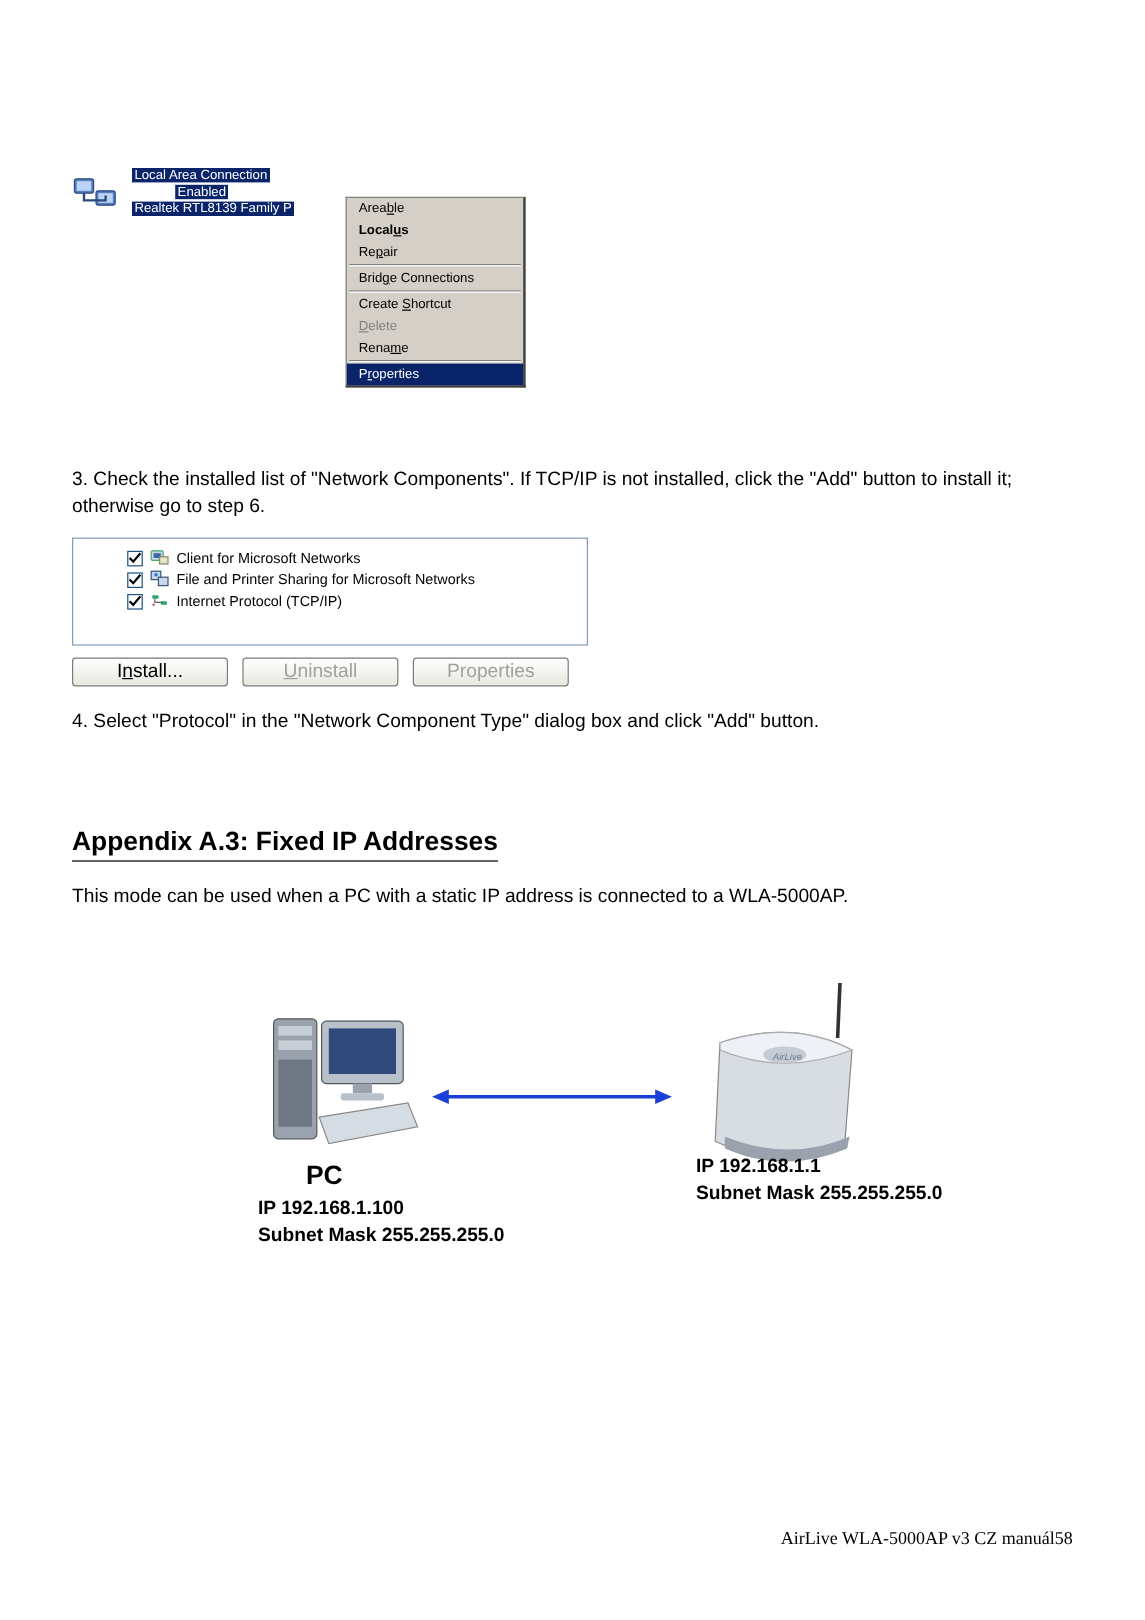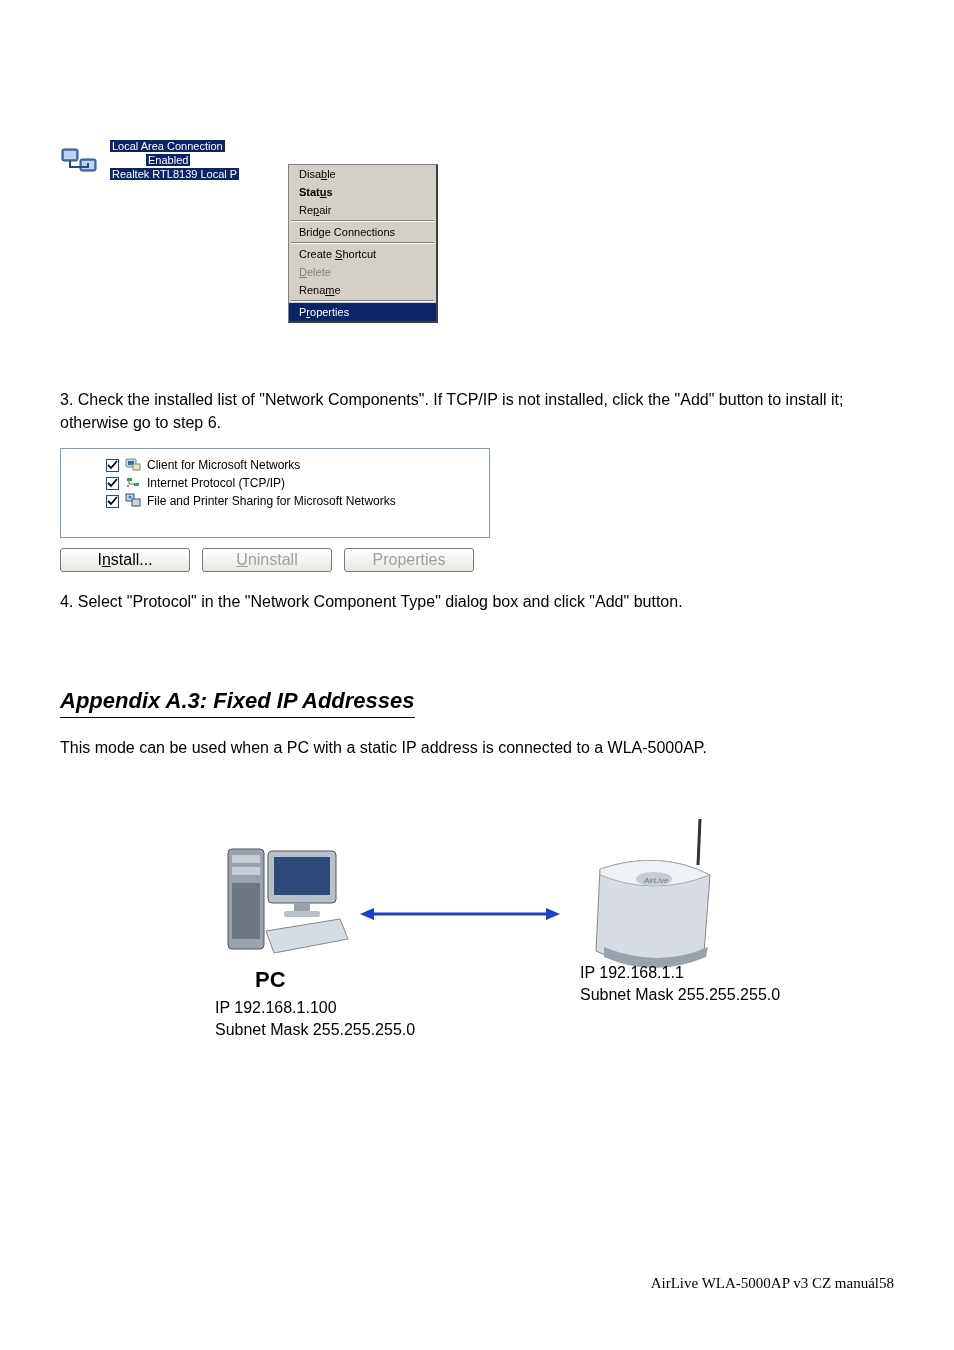--- a/index.html
+++ b/index.html
@@ -76,40 +76,39 @@
     width: 130px; height: 24px;
     border: 1px solid #7a7a7a; border-radius: 3px;
     background: linear-gradient(#fff,#e8e8e0);
     font-size: 16px; text-align:center; line-height: 22px;
   }
   .xpbtn.disabled { color: #a0a0a0; }
 
   .h2 {
     font-family: Arial, sans-serif;
     font-size: 22px;
-    font-style: italic;
     font-weight: bold;
     border-bottom: 1px solid #000;
     display: inline-block;
     padding-bottom: 3px;
     margin-top: 60px;
   }
 
   .diagram {
     position: relative;
     height: 260px;
     margin-top: 30px;
   }
   .pcimg { position:absolute; left: 160px; top: 50px; width: 130px; }
   .pclabel { position:absolute; left:195px; top:178px; font-weight:bold; font-size:22px; font-family: Arial, sans-serif; }
   .arrow { position:absolute; left: 300px; top: 115px; width: 200px; height: 20px; }
   .arrow svg { width: 100%; height: 100%; }
   .router { position:absolute; left: 520px; top: 30px; width: 150px; height: 160px; }
   .iplabel {
-    position:absolute; font-family: Arial, sans-serif; font-size: 16px;
+    position:absolute; font-family: Arial, sans-serif; font-size: 16px; font-weight: bold;
   }
   .ip-pc-ip   { left: 155px; top: 210px; }
   .ip-pc-sub  { left: 155px; top: 232px; }
   .ip-rt-ip   { left: 520px; top: 175px; }
   .ip-rt-sub  { left: 520px; top: 197px; }
 
   .footer {
     position: absolute; left: 60px; right: 60px; top: 1275px;
     display: flex; justify-content: flex-end;
     font-family: "Times New Roman", serif; font-size: 15px;
@@ -128,27 +127,27 @@
           <rect x="2" y="4" width="16" height="12" rx="2" fill="#5a7fbf" stroke="#2a4a80"></rect>
           <rect x="4" y="6" width="12" height="8" fill="#bcd4f6"></rect>
           <rect x="20" y="14" width="16" height="12" rx="2" fill="#5a7fbf" stroke="#2a4a80"></rect>
           <rect x="22" y="16" width="12" height="8" fill="#bcd4f6"></rect>
           <path d="M10 16 v6 h18 v-4" stroke="#2a4a80" stroke-width="2" fill="none"></path>
         </svg>
       </span>
       <div class="conntext">
         <div><span class="conntitle">Local Area Connection</span></div>
         <div><span class="constate">Enabled</span></div>
-        <div><span class="conadapt">Realtek RTL8139 Local P</span></div>
+        <div><span class="conadapt">Realtek RTL8139 Family P</span></div>
       </div>
     </div>
 
     <div class="ctxmenu">
-      <div class="ctxitem"><span>Disa</span><span class="und">b</span><span>le</span></div>
-      <div class="ctxitem" style="font-weight:bold"><span>Stat</span><span class="und">u</span><span>s</span></div>
+      <div class="ctxitem"><span>Area</span><span class="und">b</span><span>le</span></div>
+      <div class="ctxitem" style="font-weight:bold"><span>Local</span><span class="und">u</span><span>s</span></div>
       <div class="ctxitem"><span>Re</span><span class="und">p</span><span>air</span></div>
       <div class="ctxsep"></div>
       <div class="ctxitem"><span>Brid</span><span class="und">g</span><span>e Connections</span></div>
       <div class="ctxsep"></div>
       <div class="ctxitem"><span>Create </span><span class="und">S</span><span>hortcut</span></div>
       <div class="ctxitem disabled"><span></span><span class="und">D</span><span>elete</span></div>
       <div class="ctxitem"><span>Rena</span><span class="und">m</span><span>e</span></div>
       <div class="ctxsep"></div>
       <div class="ctxitem selected"><span>P</span><span class="und">r</span><span>operties</span></div>
     </div>
@@ -175,42 +174,42 @@
         <span>Client for Microsoft Networks</span>
       </div>
       <div class="itmrow">
         <span class="chk">
             <svg viewBox="0 0 11 11">
               <path d="M1 5 l3 3 l6 -7" stroke="#000" stroke-width="1.8" fill="none"></path>
             </svg>
           </span>
         <span class="iconsm">
             <svg viewBox="0 0 16 16">
+              <rect x="1" y="2" width="8" height="7" fill="#cbd6e8" stroke="#357"></rect>
+              <rect x="7" y="7" width="8" height="7" fill="#cbd6e8" stroke="#357"></rect>
+              <circle cx="5" cy="5" r="1.5" fill="#2a7bd6"></circle>
+            </svg>
+          </span>
+        <span>File and Printer Sharing for Microsoft Networks</span>
+      </div>
+      <div class="itmrow">
+        <span class="chk">
+            <svg viewBox="0 0 11 11">
+              <path d="M1 5 l3 3 l6 -7" stroke="#000" stroke-width="1.8" fill="none"></path>
+            </svg>
+          </span>
+        <span class="iconsm">
+            <svg viewBox="0 0 16 16">
               <path d="M2 4 h5 v3 h-5 z" fill="#2aa56a"></path>
               <path d="M9 9 h5 v3 h-5 z" fill="#2aa56a"></path>
               <path d="M4 7 v3 h6" stroke="#666" fill="none"></path>
               <circle cx="3" cy="12" r="1" fill="#c44"></circle>
             </svg>
           </span>
         <span>Internet Protocol (TCP/IP)</span>
-      </div>
-      <div class="itmrow">
-        <span class="chk">
-            <svg viewBox="0 0 11 11">
-              <path d="M1 5 l3 3 l6 -7" stroke="#000" stroke-width="1.8" fill="none"></path>
-            </svg>
-          </span>
-        <span class="iconsm">
-            <svg viewBox="0 0 16 16">
-              <rect x="1" y="2" width="8" height="7" fill="#cbd6e8" stroke="#357"></rect>
-              <rect x="7" y="7" width="8" height="7" fill="#cbd6e8" stroke="#357"></rect>
-              <circle cx="5" cy="5" r="1.5" fill="#2a7bd6"></circle>
-            </svg>
-          </span>
-        <span>File and Printer Sharing for Microsoft Networks</span>
       </div>
     </div>
     <div class="btnrow">
       <div class="xpbtn">I<span class="und">n</span>stall...</div>
       <div class="xpbtn disabled"><span class="und">U</span>ninstall</div>
       <div class="xpbtn disabled"><span>Properties</span></div>
     </div>
   </div>
 
   <div class="bodytxt">4. Select "Protocol" in the "Network Component Type" dialog box and click "Add" button.</div>

